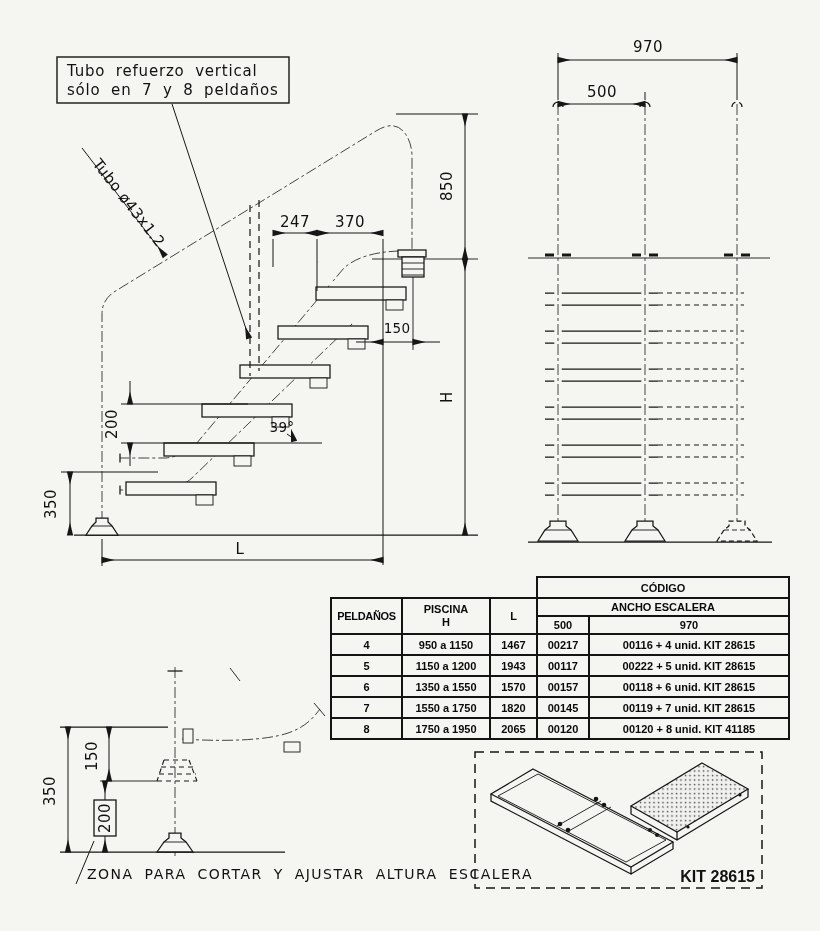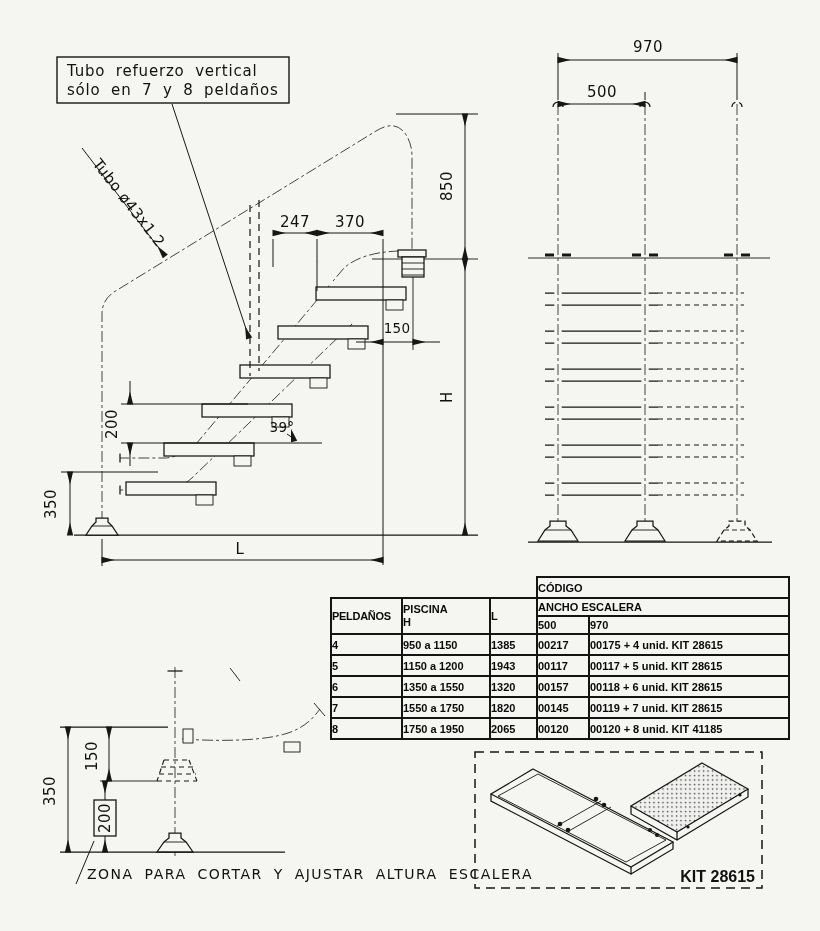--- a/index.html
+++ b/index.html
@@ -20,21 +20,21 @@
 
   text{fill:#111}
   .cad {font:15px "DejaVu Sans",sans-serif;letter-spacing:.5px}
   .cads{font:13.5px "DejaVu Sans",sans-serif;letter-spacing:.3px}
   .note{font:15px "DejaVu Sans",sans-serif;letter-spacing:.8px;word-spacing:5px}
   .cap {font:14px "DejaVu Sans",sans-serif;letter-spacing:1.5px;word-spacing:5px}
   .kitlbl{font:700 16px "Liberation Sans",sans-serif}
 
   
   .spec-table{position:absolute;left:330px;top:576px;border-collapse:collapse;table-layout:fixed}
-  .spec-table td{border:2px solid #141414;vertical-align:middle;
+  .spec-table td{border:2px solid #141414;text-align:center;vertical-align:middle;
                  font:bold 11px "Liberation Sans",sans-serif;color:#0a0a0a;padding:0;overflow:hidden}
   .spec-table td.blank{border:none}
   .spec-table .sub{line-height:1.15}
   .pel{letter-spacing:-.3px;font-size:10.5px}
 </style>
 </head>
 <body>
 
 <div class="canvas">
 <svg width="820" height="931" viewBox="0 0 820 931">
@@ -383,35 +383,35 @@
     <td rowspan="2">L</td>
     <td colspan="2">ANCHO ESCALERA</td>
   </tr>
   <tr style="height:18px">
     <td>500</td>
     <td>970</td>
   </tr>
   <tr style="height:21px">
     <td>4</td>
     <td>950 a 1150</td>
-    <td>1385</td>
+    <td>1467</td>
     <td>00217</td>
-    <td>00175 + 4 unid. KIT 28615</td>
+    <td>00116 + 4 unid. KIT 28615</td>
   </tr>
   <tr style="height:21px">
     <td>5</td>
     <td>1150 a 1200</td>
     <td>1943</td>
     <td>00117</td>
-    <td>00117 + 5 unid. KIT 28615</td>
+    <td>00222 + 5 unid. KIT 28615</td>
   </tr>
   <tr style="height:21px">
     <td>6</td>
     <td>1350 a 1550</td>
-    <td>1320</td>
+    <td>1570</td>
     <td>00157</td>
     <td>00118 + 6 unid. KIT 28615</td>
   </tr>
   <tr style="height:21px">
     <td>7</td>
     <td>1550 a 1750</td>
     <td>1820</td>
     <td>00145</td>
     <td>00119 + 7 unid. KIT 28615</td>
   </tr>

